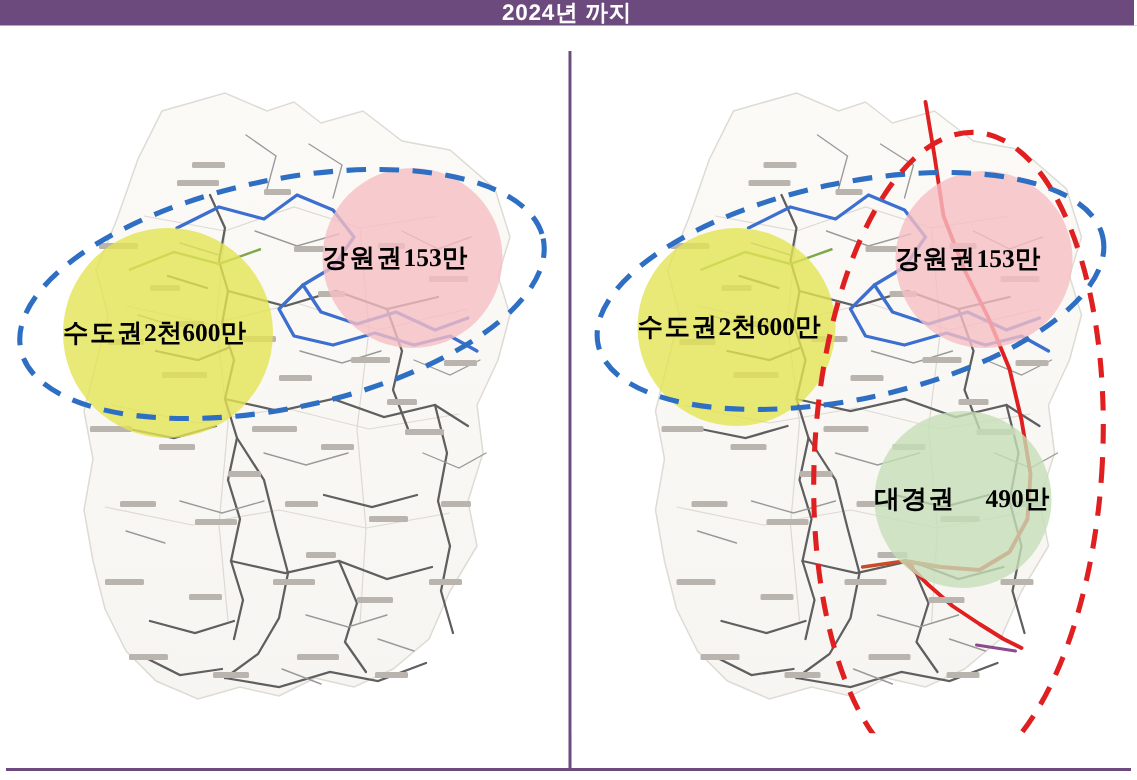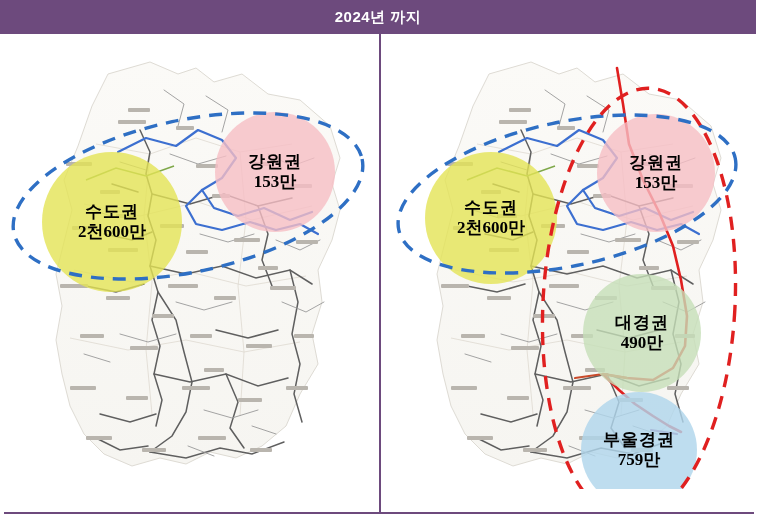--- a/index.html
+++ b/index.html
@@ -6,21 +6,21 @@
   body{
     width:758px;height:520px;
     background:#ffffff;
     font-family:"Liberation Sans","DejaVu Sans",sans-serif;
     overflow:hidden;
     position:relative;
   }
 
   
   #header{
-    position:absolute;left:0;top:0;width:758px;height:34px;
+    position:absolute;left:0;top:0;width:758px;height:17px;
     display:flex;
   }
   .hdr-cell{
     flex:1 1 50%;
     background:#6D4A7D;
     color:#ffffff;
     display:flex;align-items:center;justify-content:center;
     font-size:15px;font-weight:700;
     letter-spacing:.5px;
     box-sizing:border-box;
@@ -52,34 +52,34 @@
     background:#6D4A7D;
   }
 
   
   .map-svg{position:absolute;left:0;top:0;width:379px;height:455px;}
 
   
   .bubble{
     position:absolute;
     border-radius:50%;
-    display:flex;flex-direction:column;
-    align-items:center;justify-content:center;
+    display:flex;flex-direction:row;
+    align-items:center;
     text-align:center;
     color:#000000;
     font-weight:700;
     line-height:1.18;
     pointer-events:auto;
   }
   .bubble .b-name{font-size:17px;letter-spacing:1px;}
   .bubble .b-val{font-size:17px;letter-spacing:0px;font-family:Liberation Serif, serif;}
 
   .b-sudo{background:rgba(228,228,85,.80);}
   .b-gangwon{background:rgba(246,190,196,.80);}
-  .b-daegyeong{background:rgba(198,223,184,.80);}
+  .b-daegyeong{background:rgba(198,223,184,.80);gap:20px;}
   .b-buulgyeong{background:rgba(176,214,235,.82);}
 
   
   .lp-sudo{left:42px;top:118px;width:140px;height:140px;}
   .lp-gangwon{left:215px;top:78px;width:120px;height:120px;}
 
   
   .rp-sudo{left:44px;top:118px;width:132px;height:132px;}
   .rp-gangwon{left:216px;top:80px;width:118px;height:118px;}
   .rp-daegyeong{left:202px;top:240px;width:118px;height:118px;}
@@ -354,24 +354,20 @@
       <div class="bubble b-gangwon rp-gangwon">
         <span class="b-name">강원권</span>
         <span class="b-val">153만</span>
       </div>
 
       <div class="bubble b-daegyeong rp-daegyeong">
         <span class="b-name">대경권</span>
         <span class="b-val">490만</span>
       </div>
 
-      <div class="bubble b-buulgyeong rp-buulgyeong">
-        <span class="b-name">부울경권</span>
-        <span class="b-val">759만</span>
-      </div>
 
       <svg class="ell-svg" viewBox="0 0 379 455">
         <ellipse cx="186" cy="160" rx="172" ry="72" transform="rotate(-12 186 160)" fill="none" stroke="#2E6FC4" stroke-width="3.4" stroke-dasharray="13 9"></ellipse>
         <ellipse cx="258" cy="270" rx="96" ry="216" transform="rotate(3 258 270)" fill="none" stroke="#E02020" stroke-width="3.4" stroke-dasharray="13 9"></ellipse>
       </svg>
     </div>
   </div>
 </div>
 
 <div id="bottom-rule"></div>

